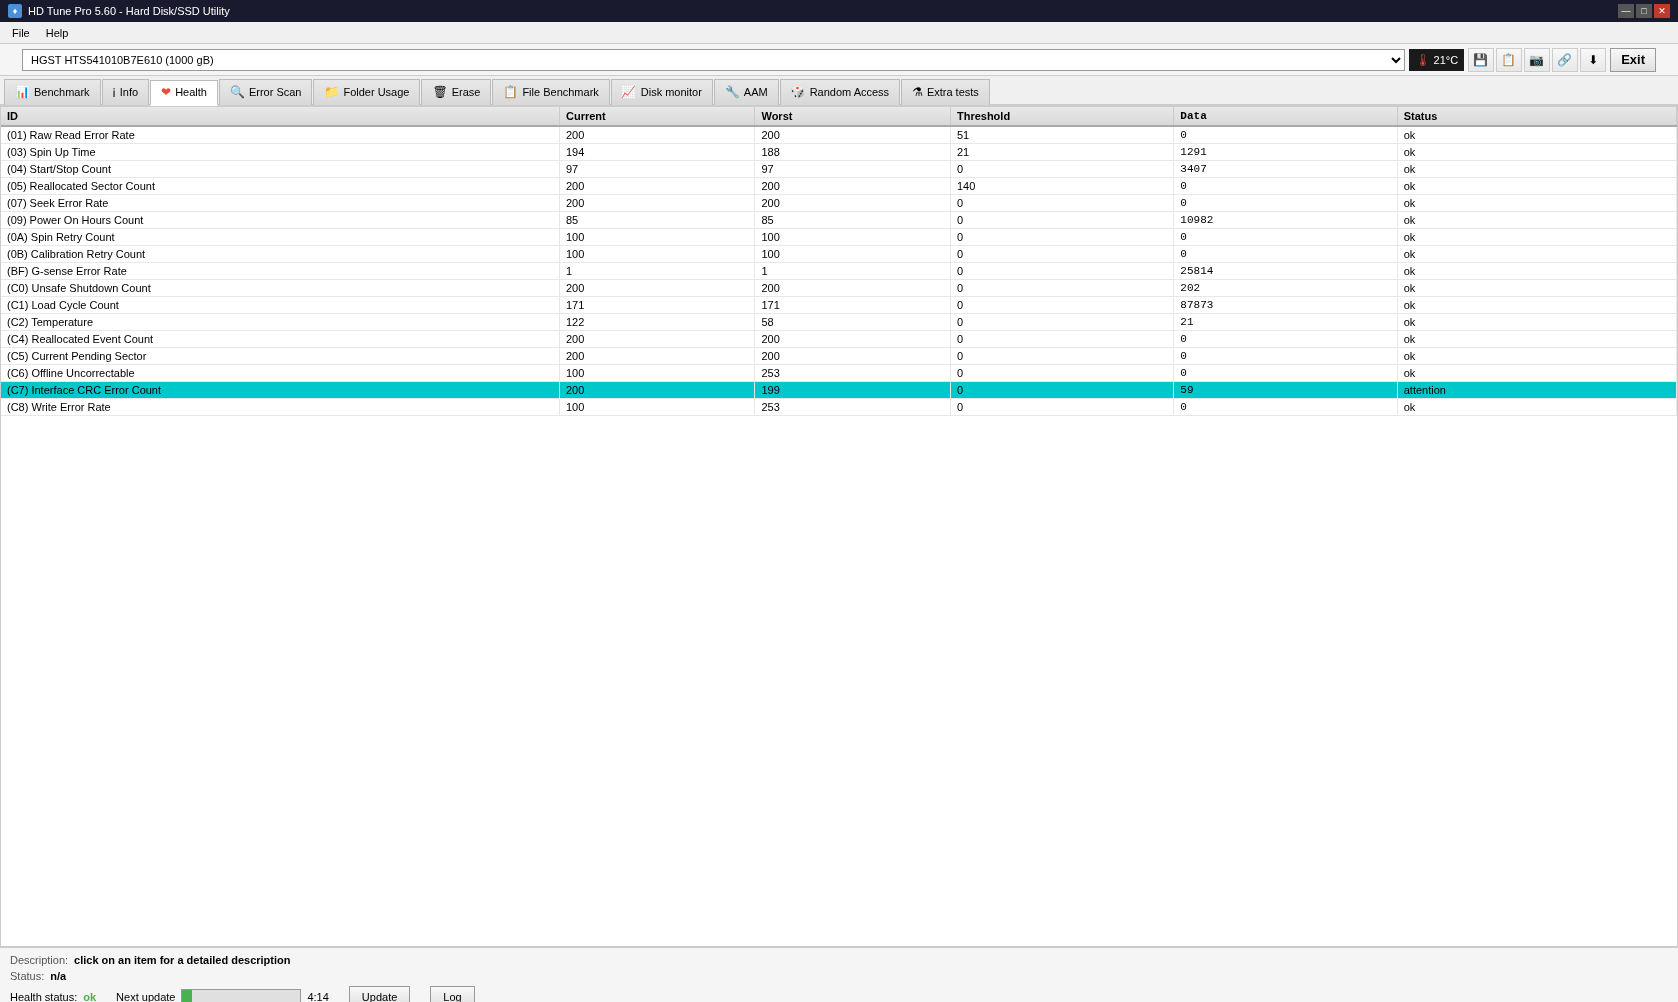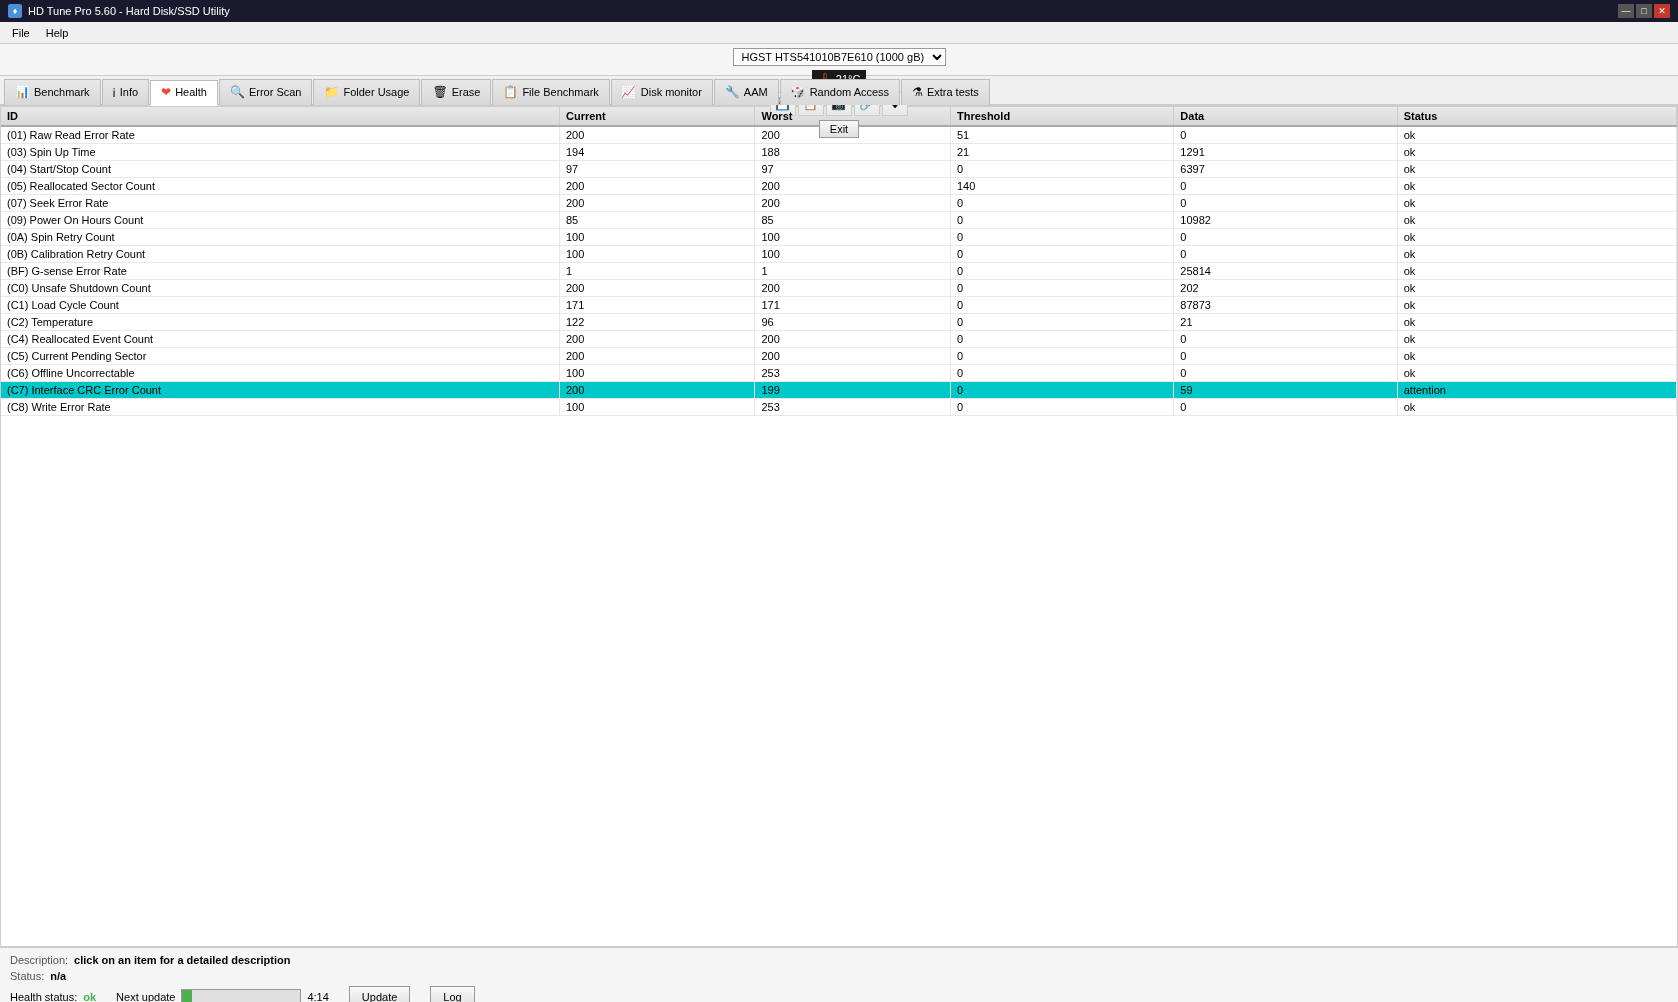--- a/index.html
+++ b/index.html
@@ -12,27 +12,27 @@
     .title-bar-title { font-size: 11px; }
     .title-bar-controls { display: flex; gap: 2px; }
     .title-bar-btn { width: 16px; height: 14px; background: #555; border: none; color: #fff; font-size: 9px; cursor: pointer; display: flex; align-items: center; justify-content: center; }
     .title-bar-btn.close { background: #c0392b; }
     
     
     .menu-bar { background: #f0f0f0; border-bottom: 1px solid #ccc; display: flex; align-items: center; padding: 2px 4px; height: 22px; }
     .menu-item { padding: 2px 8px; font-size: 11px; cursor: pointer; }
     
     
-    .drive-bar { display: flex; align-items: center; padding: 4px 22px; background: #f5f5f5; border-bottom: 1px solid #ccc; height: 32px; gap: 4px; flex-direction: column; }
+    .drive-bar { display: flex; align-items: center; padding: 4px 22px; background: #f5f5f5; border-bottom: 1px solid #ccc; height: 32px; gap: 4px; }
     .drive-select { flex: 1; height: 22px; font-size: 11px; border: 1px solid #999; padding: 1px 4px; background: #fff; }
     .temp-badge { background: #1a1a1a; color: #fff; padding: 2px 6px; font-size: 11px; display: flex; align-items: center; gap: 3px; height: 22px; }
     .temp-icon { color: #e74c3c; font-size: 12px; }
     .toolbar-icons { display: flex; gap: 2px; align-items: center; }
     .toolbar-icon-btn { width: 26px; height: 24px; border: 1px solid #ccc; background: linear-gradient(to bottom, #f8f8f8, #e8e8e8); cursor: pointer; display: flex; align-items: center; justify-content: center; font-size: 12px; }
-    .exit-btn { padding: 2px 10px; height: 24px; border: 1px solid #999; background: linear-gradient(to bottom, #f8f8f8, #e0e0e0); cursor: pointer; font-size: 11px; }
+    .exit-btn { padding: 2px 10px; height: 24px; border: 1px solid #999; background: linear-gradient(to bottom, #f8f8f8, #e0e0e0); cursor: pointer; font-size: 13px; font-weight: bold; }
     
     
     .tab-bar { display: flex; align-items: center; padding: 3px 4px 0; background: #f0f0f0; border-bottom: 2px solid #ccc; gap: 1px; height: 30px; }
     .tab { display: flex; align-items: center; gap: 4px; padding: 3px 10px; border: 1px solid #bbb; border-bottom: none; background: linear-gradient(to bottom, #e8e8e8, #d8d8d8); cursor: pointer; font-size: 11px; height: 26px; }
     .tab.active { background: #fff; border-bottom: 2px solid #fff; margin-bottom: -2px; z-index: 1; }
     .tab-icon { font-size: 12px; }
     
     
     .main-content { background: #fff; border: 1px solid #ccc; margin: 0; height: calc(1002px - 22px - 22px - 32px - 30px - 55px); overflow: hidden; }
     
@@ -44,21 +44,21 @@
     .smart-table tr.selected { background: #00c8c8 !important; }
     .smart-table tr.selected td { color: #000; }
     .status-ok { color: #000; }
     .status-attention { color: #000; }
     
     
     .col-id { width: 200px; }
     .col-current { width: 70px; }
     .col-worst { width: 70px; margin-left: 44px; }
     .col-threshold { width: 80px; }
-    .col-data { width: 80px; }
+    .col-data { width: 80px; font-family: Liberation Mono, monospace; }
     .col-status { width: 100px; }
     
     
     .bottom-panel { border-top: 1px solid #ccc; padding: 6px 10px; background: #f5f5f5; height: 55px; }
     .desc-row { display: flex; gap: 6px; margin-bottom: 4px; font-size: 11px; }
     .desc-label { font-weight: normal; color: #555; }
     .desc-value { font-weight: bold; }
     .status-row { display: flex; align-items: center; gap: 20px; font-size: 11px; }
     .health-status-section { display: flex; align-items: center; gap: 6px; }
     .health-ok-text { color: #4caf50; font-weight: bold; }
@@ -178,21 +178,21 @@
     <td class="col-worst">188</td>
     <td class="col-threshold">21</td>
     <td class="col-data">1291</td>
     <td class="col-status status-ok">ok</td>
   </tr>
         <tr>
     <td class="col-id">(04) Start/Stop Count</td>
     <td class="col-current">97</td>
     <td class="col-worst">97</td>
     <td class="col-threshold">0</td>
-    <td class="col-data">6397</td>
+    <td class="col-data">3407</td>
     <td class="col-status status-ok">ok</td>
   </tr>
         <tr>
     <td class="col-id">(05) Reallocated Sector Count</td>
     <td class="col-current">200</td>
     <td class="col-worst">200</td>
     <td class="col-threshold">140</td>
     <td class="col-data">0</td>
     <td class="col-status status-ok">ok</td>
   </tr>
@@ -248,21 +248,21 @@
     <td class="col-id">(C1) Load Cycle Count</td>
     <td class="col-current">171</td>
     <td class="col-worst">171</td>
     <td class="col-threshold">0</td>
     <td class="col-data">87873</td>
     <td class="col-status status-ok">ok</td>
   </tr>
         <tr>
     <td class="col-id">(C2) Temperature</td>
     <td class="col-current">122</td>
-    <td class="col-worst">96</td>
+    <td class="col-worst">58</td>
     <td class="col-threshold">0</td>
     <td class="col-data">21</td>
     <td class="col-status status-ok">ok</td>
   </tr>
         <tr>
     <td class="col-id">(C4) Reallocated Event Count</td>
     <td class="col-current">200</td>
     <td class="col-worst">200</td>
     <td class="col-threshold">0</td>
     <td class="col-data">0</td>

